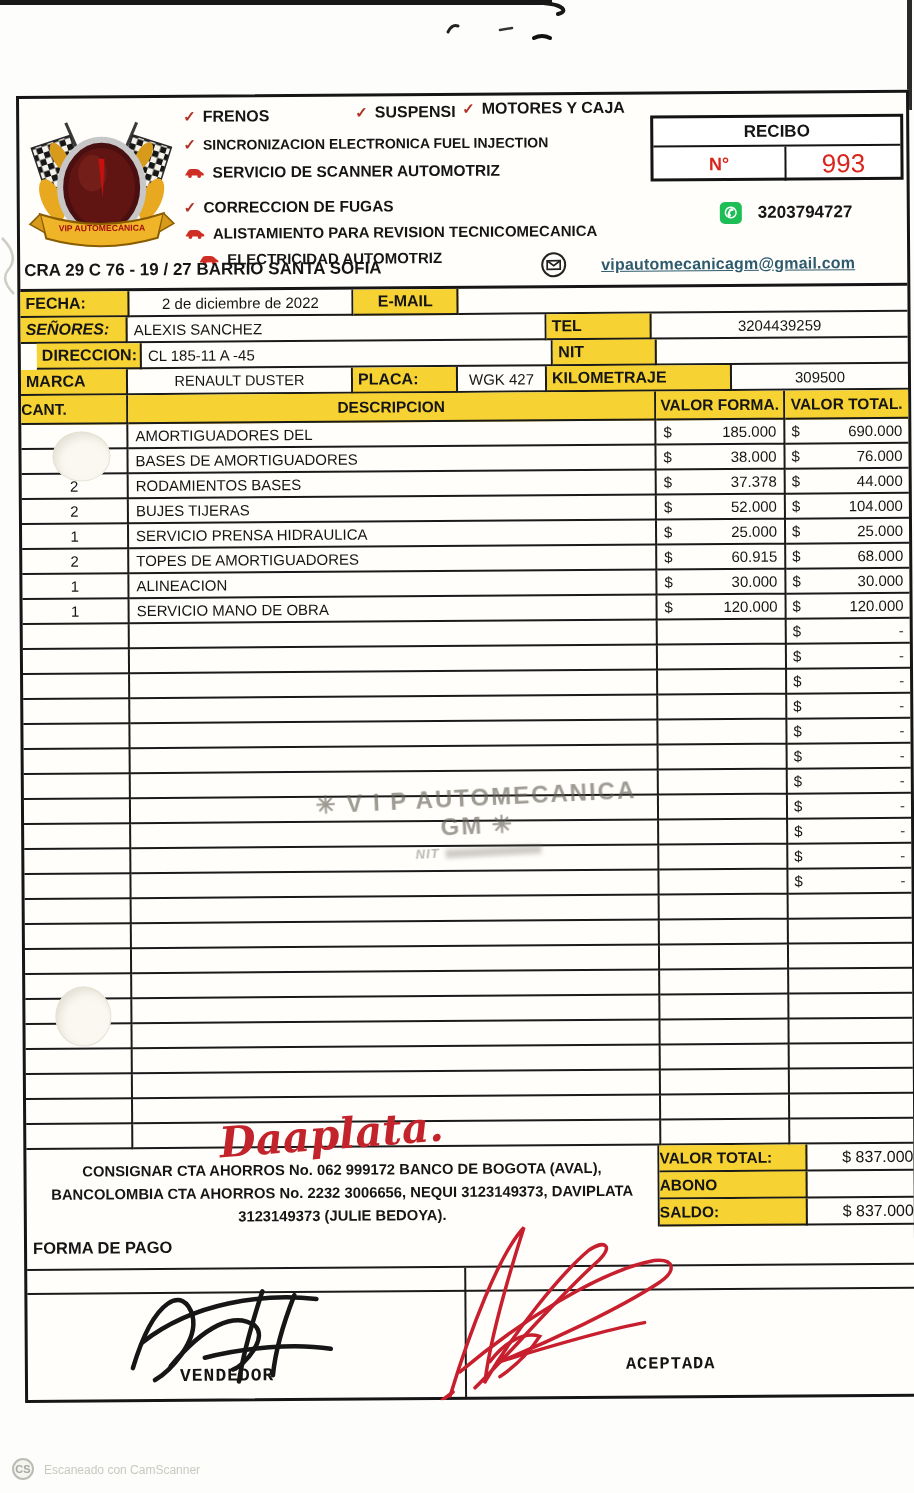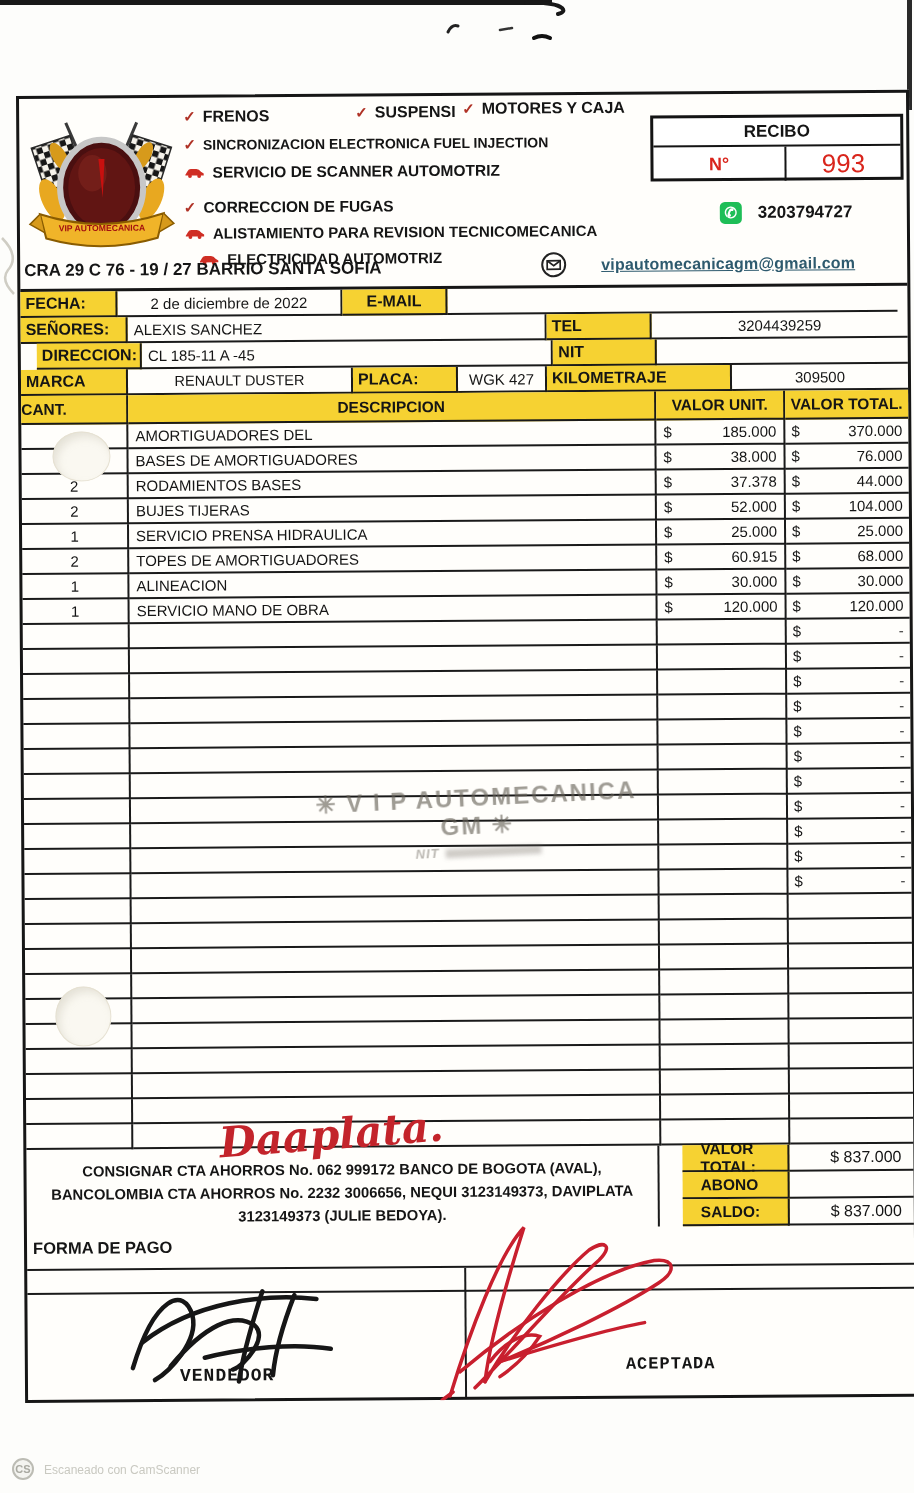--- a/index.html
+++ b/index.html
@@ -45,22 +45,22 @@
   
   .wm{position:absolute;left:268px;top:688px;width:370px;transform:rotate(-2.4deg);text-align:center;filter:blur(0.6px);pointer-events:none;}
   .wm .l1{font-weight:700;font-size:24px;letter-spacing:2px;color:rgba(100,96,86,0.62);}
   .wm .l2{font-style:italic;font-weight:700;font-size:13px;color:rgba(120,116,106,0.5);margin-top:4px;letter-spacing:1px;}
   .wm .nitbar{display:inline-block;width:96px;height:9px;background:rgba(120,116,106,0.35);filter:blur(2px);vertical-align:middle;margin-left:6px;}
   
   .blob{position:absolute;background:#faf8f1;border-radius:50%;box-shadow:inset 0 0 0 1px #e6e1d2, inset 4px 5px 8px rgba(190,184,165,.35);z-index:6;}
   
   .note{position:absolute;left:0;top:1051px;width:633px;height:81px;box-sizing:border-box;border-right:2px solid #1a1a1a;text-align:center;font-weight:700;font-size:14.8px;padding-top:11px;line-height:1.55;}
   .totrow{position:absolute;left:633px;width:254px;height:27px;display:flex;box-sizing:border-box;}
-  .totrow .tl{width:107px;box-sizing:border-box;border-right:2px solid #1a1a1a;border-bottom:2px solid #1a1a1a;background:#f6d232;font-weight:700;font-size:15.5px;display:flex;align-items:center;padding-left:18px;margin-left:23px;}
-  .totrow .tv{flex:1;box-sizing:border-box;border-bottom:2px solid #1a1a1a;display:flex;align-items:center;justify-content:flex-end;padding-right:12px;font-size:16px;}
+  .totrow .tl{width:148px;box-sizing:border-box;border-right:2px solid #1a1a1a;border-bottom:2px solid #1a1a1a;background:#f6d232;font-weight:700;font-size:15.5px;display:flex;align-items:center;padding-left:0;}
+  .totrow .tv{flex:1;box-sizing:border-box;border-bottom:2px solid #1a1a1a;display:flex;align-items:center;justify-content:flex-end;padding-right:0;font-size:16px;}
   
   .formaband{position:absolute;left:0;top:1132px;width:887px;height:40px;box-sizing:border-box;border-bottom:2px solid #1a1a1a;}
   .forma-label{position:absolute;left:6px;top:8px;font-weight:700;font-size:16.5px;}
   .thinband{position:absolute;left:0;top:1172px;width:887px;height:24px;box-sizing:border-box;border-bottom:2px solid #1a1a1a;}
   .sigband{position:absolute;left:0;top:1196px;width:887px;height:105px;box-sizing:border-box;}
   .sigdivider{position:absolute;left:437px;top:1172px;width:2px;height:129px;background:#1a1a1a;}
   .siglabel{font-family:"Liberation Mono",monospace;font-weight:700;letter-spacing:1px;position:absolute;}
   
   .csbadge{position:absolute;left:12px;top:1458px;width:22px;height:22px;border:2px solid #bcbcb4;border-radius:11px;box-sizing:border-box;display:flex;align-items:center;justify-content:center;font-size:11px;font-weight:700;color:#a9a9a1;background:#f4f4f0;}
   .cstext{position:absolute;left:44px;top:1463px;font-size:12px;color:#c9c9c1;}
@@ -181,27 +181,27 @@
         <svg width="27" height="27" viewBox="0 0 27 27">
           <circle cx="13.5" cy="13.5" r="11.5" fill="none" stroke="#222" stroke-width="2"></circle>
           <rect x="7" y="9.5" width="13" height="8.5" fill="none" stroke="#222" stroke-width="1.7"></rect>
           <path d="M7 9.5 L13.5 14.5 L20 9.5" fill="none" stroke="#222" stroke-width="1.7"></path>
         </svg>
         <span class="email-link">vipautomecanicagm@gmail.com</span>
       </span>
     </div>
 
     <div class="irow" style="top:193px;height:26px;">
-      <div class="cell ylabel" style="width:97px;">FECHA:</div>
+      <div class="cell ylabel" style="width:109px;">FECHA:</div>
       <div class="cell val ctr" style="width:225px;">2 de diciembre de 2022</div>
       <div class="cell ylabel" style="width:105px;padding-left:24px;">E-MAIL</div>
       <div class="cell val" style="width:450px;"></div>
     </div>
     <div class="irow" style="top:219px;height:26px;">
-      <div class="cell ylabel" style="width:107px;">SEÑORES:</div>
+      <div class="cell ylabel" style="width:107px;font-style:italic;">SEÑORES:</div>
       <div class="cell val" style="width:419px;">ALEXIS SANCHEZ</div>
       <div class="cell ylabel" style="width:105px;">TEL</div>
       <div class="cell val ctr" style="width:256px;">3204439259</div>
     </div>
     <div class="irow" style="top:245px;height:26px;">
       <div class="cell ylabel" style="width:107px;margin-left:16px;">DIRECCION:</div>
       <div class="cell val" style="width:419px;">CL 185-11 A -45</div>
       <div class="cell ylabel" style="width:105px;">NIT</div>
       <div class="cell val" style="width:256px;"></div>
     </div>
@@ -210,35 +210,35 @@
       <div class="cell val ctr" style="width:225px;font-size:14.5px;">RENAULT DUSTER</div>
       <div class="cell ylabel" style="width:105px;">PLACA:</div>
       <div class="cell val ctr" style="width:89px;">WGK 427</div>
       <div class="cell ylabel" style="width:185px;">KILOMETRAJE</div>
       <div class="cell val ctr" style="width:176px;">309500</div>
     </div>
 
     <div class="irow" style="top:297px;height:29px;">
       <div class="cell hdrcell" style="width:107px;">CANT.</div>
       <div class="cell hdrcell ctr" style="width:528px;">DESCRIPCION</div>
-      <div class="cell hdrcell ctr" style="width:129px;">VALOR UNIT.</div>
+      <div class="cell hdrcell ctr" style="width:129px;">VALOR FORMA.</div>
       <div class="cell hdrcell ctr" style="width:123px;">VALOR TOTAL.</div>
     </div>
 
     <div class="abs" style="left:0;top:326px;width:887px;" id="items-body">
         <div class="trow">
           <div class="tc tc-cant"></div>
           <div class="tc tc-desc">AMORTIGUADORES DEL</div>
           <div class="tc tc-money">
             <span>$</span>
             <span>185.000</span>
           </div>
           <div class="tc tc-total last">
             <span>$</span>
-            <span>370.000</span>
+            <span>690.000</span>
           </div>
         </div>
         <div class="trow">
           <div class="tc tc-cant">2</div>
           <div class="tc tc-desc">BASES DE AMORTIGUADORES</div>
           <div class="tc tc-money">
             <span>$</span>
             <span>38.000</span>
           </div>
           <div class="tc tc-total last">

